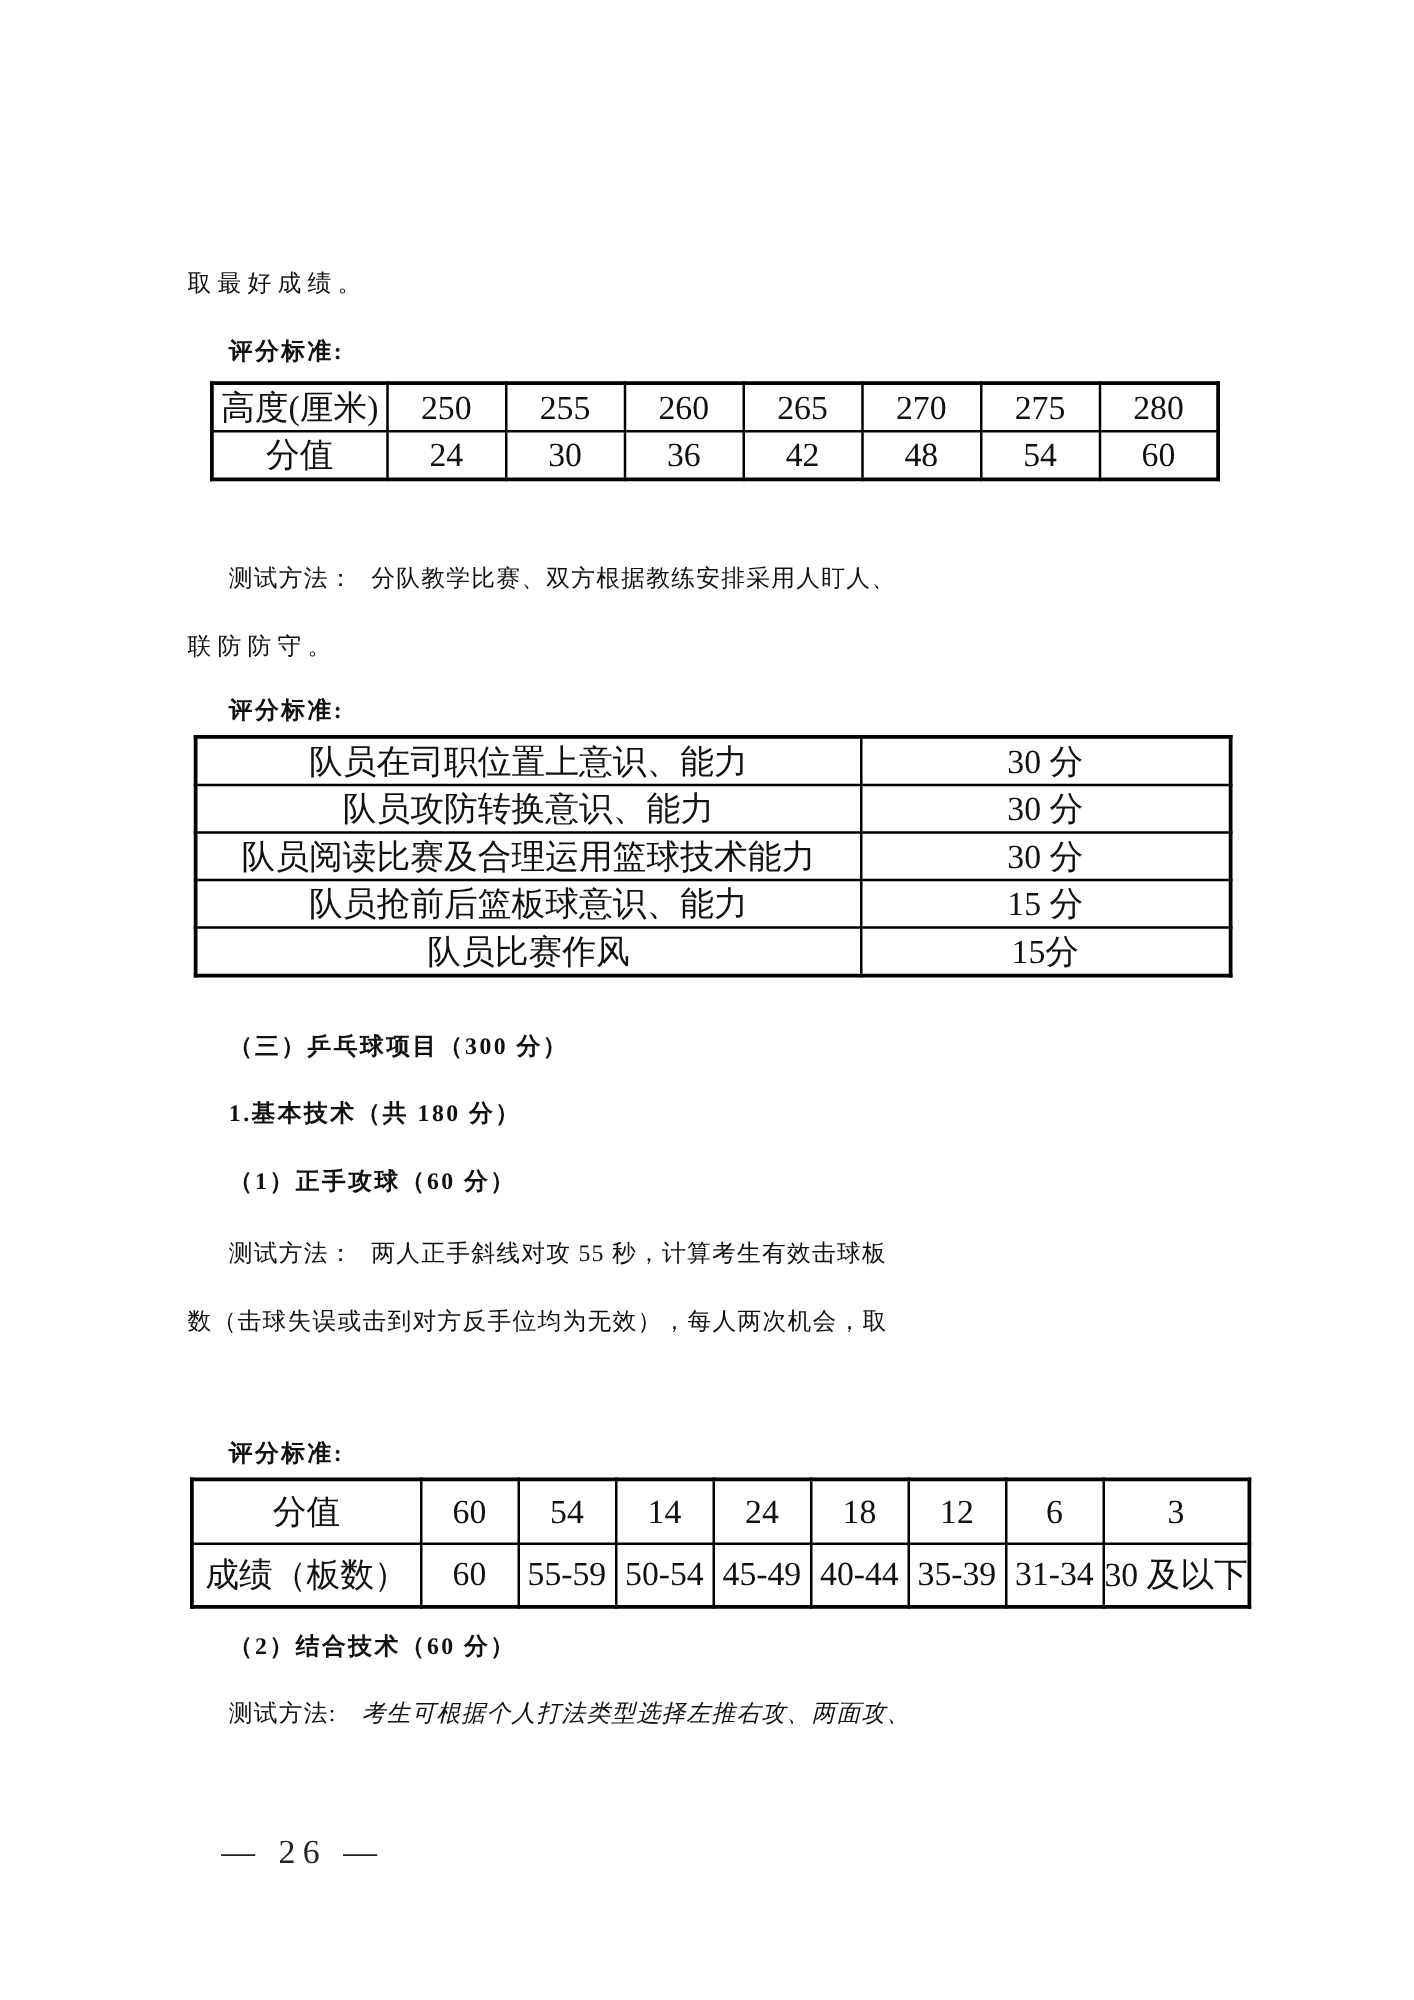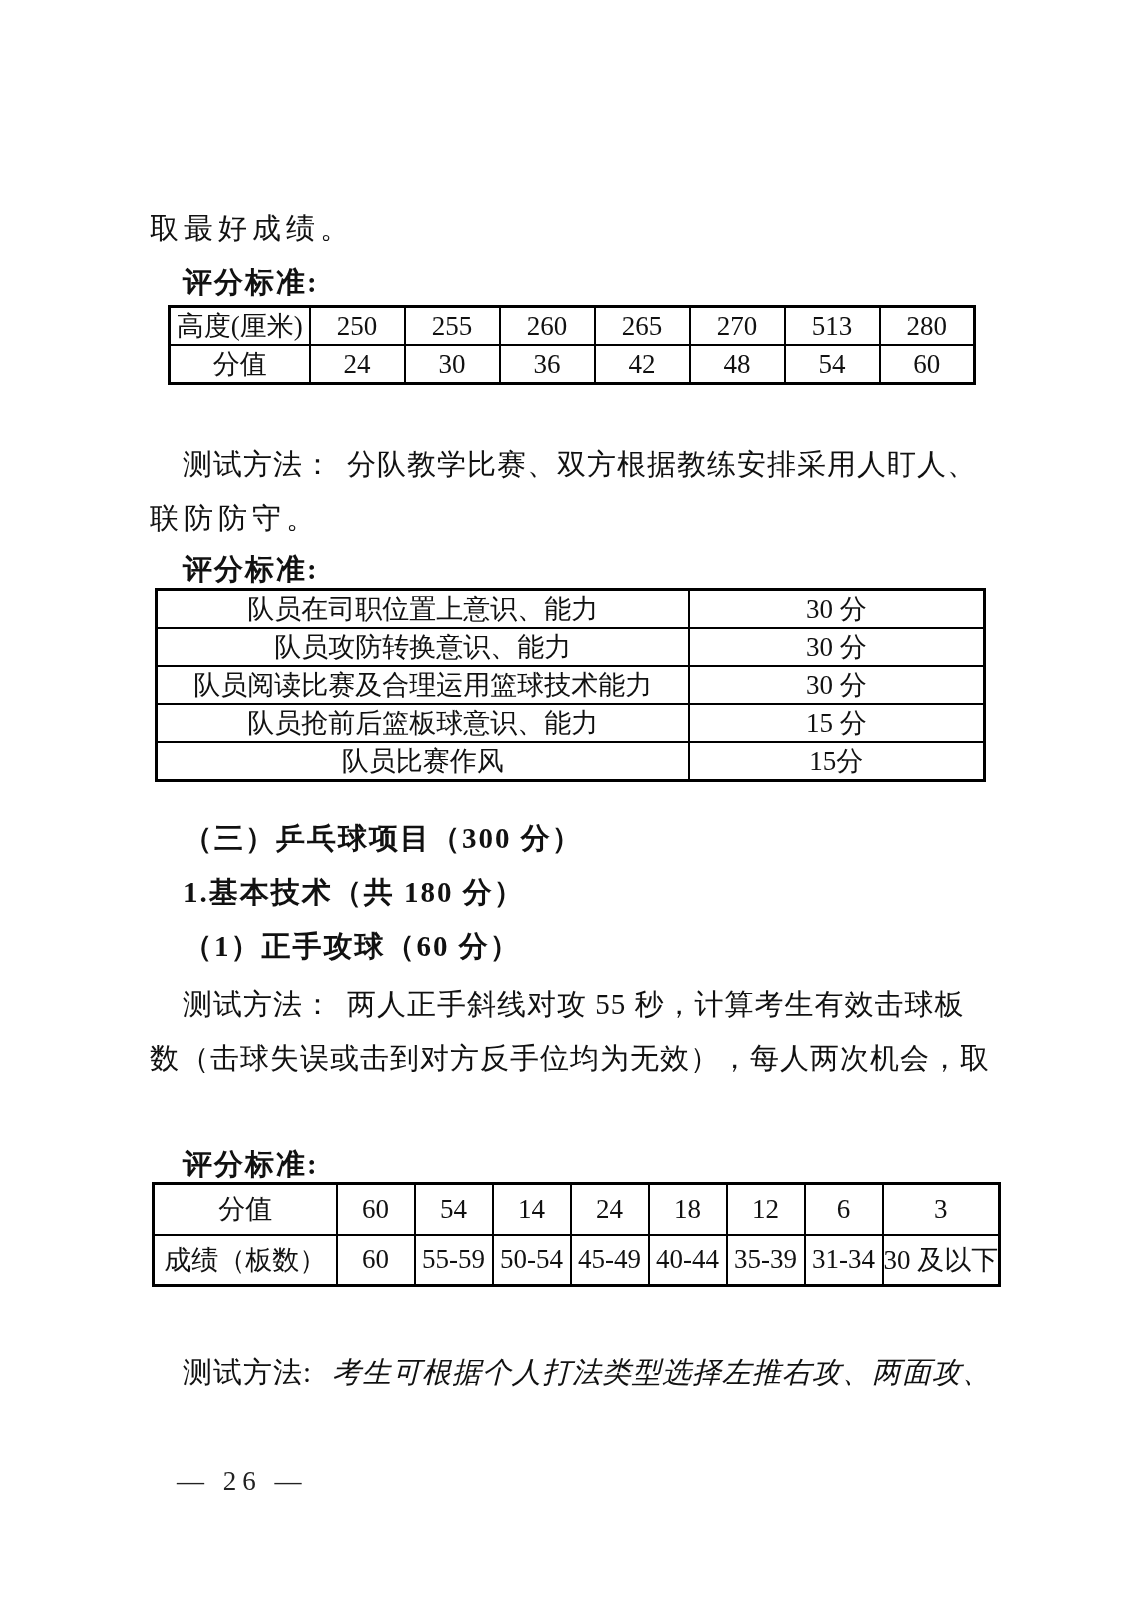--- a/index.html
+++ b/index.html
@@ -8,21 +8,21 @@
     background: #ffffff;
     color: #111;
     font-family: "Liberation Serif", "DejaVu Serif", serif;
     position: relative;
     overflow: hidden;
   }
   .page { position: absolute; inset: 0; width: 1131px; height: 1600px; background: #fff; }
   .line {
     position: absolute;
     white-space: nowrap;
-    font-size: 29px;
+    font-size: 19px;
     line-height: 32px;
     letter-spacing: 1px;
     color: #111;
   }
   .sp { letter-spacing: 5px; }
   .bold { font-weight: 400; }
   .heading { font-weight: 700; letter-spacing: 2px; }
   .gap { margin-left: 14px; }
   .gap-sm { margin-left: 20px; font-style: italic; }
   table.tbl {
@@ -79,21 +79,21 @@
         <col style="width:95px">
     </colgroup>
     <tbody>
         <tr>
       <td>高度(厘米)</td>
       <td>250</td>
       <td>255</td>
       <td>260</td>
       <td>265</td>
       <td>270</td>
-      <td>513</td>
+      <td>275</td>
       <td>280</td>
     </tr>
     <tr>
       <td>分值</td>
       <td>24</td>
       <td>30</td>
       <td>36</td>
       <td>42</td>
       <td>48</td>
       <td>54</td>
@@ -181,20 +181,21 @@
       <td>50-54</td>
       <td>45-49</td>
       <td>40-44</td>
       <td>35-39</td>
       <td>31-34</td>
       <td>30 及以下</td>
     </tr>
   </tbody>
     </table>
 
+  <div class="line heading" style="top:1302px;left:183px">（2）结合技术（60 分）</div>
 
   <div class="line" style="top:1356px;left:183px">
     <span class="bold">测试方法:</span><span class="gap-sm">考生可根据个人打法类型选择左推右攻、两面攻、</span>
   </div>
 
   <div class="pagenum">— 26 —</div>
 
 </div>
 
 </body></html>

